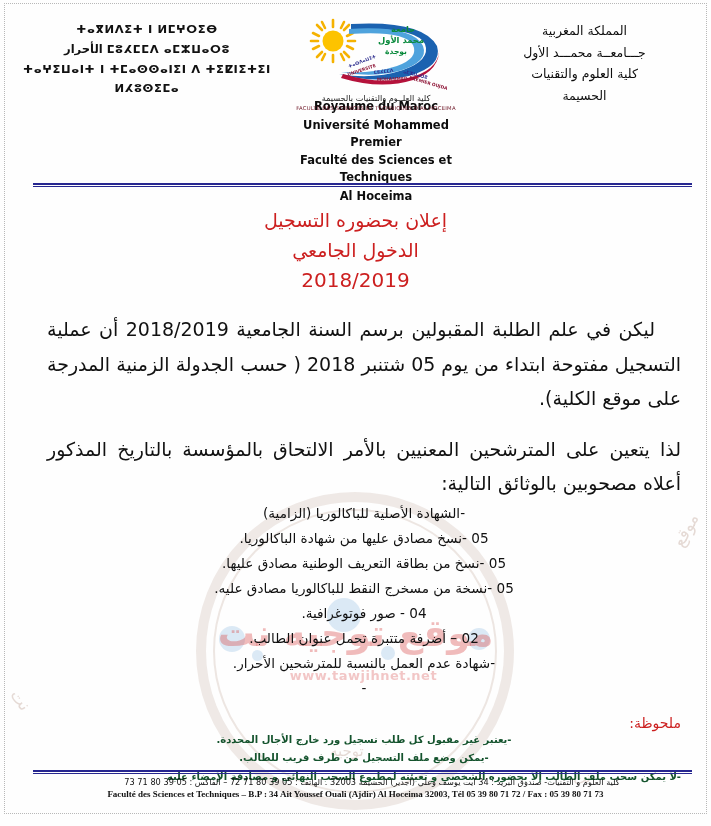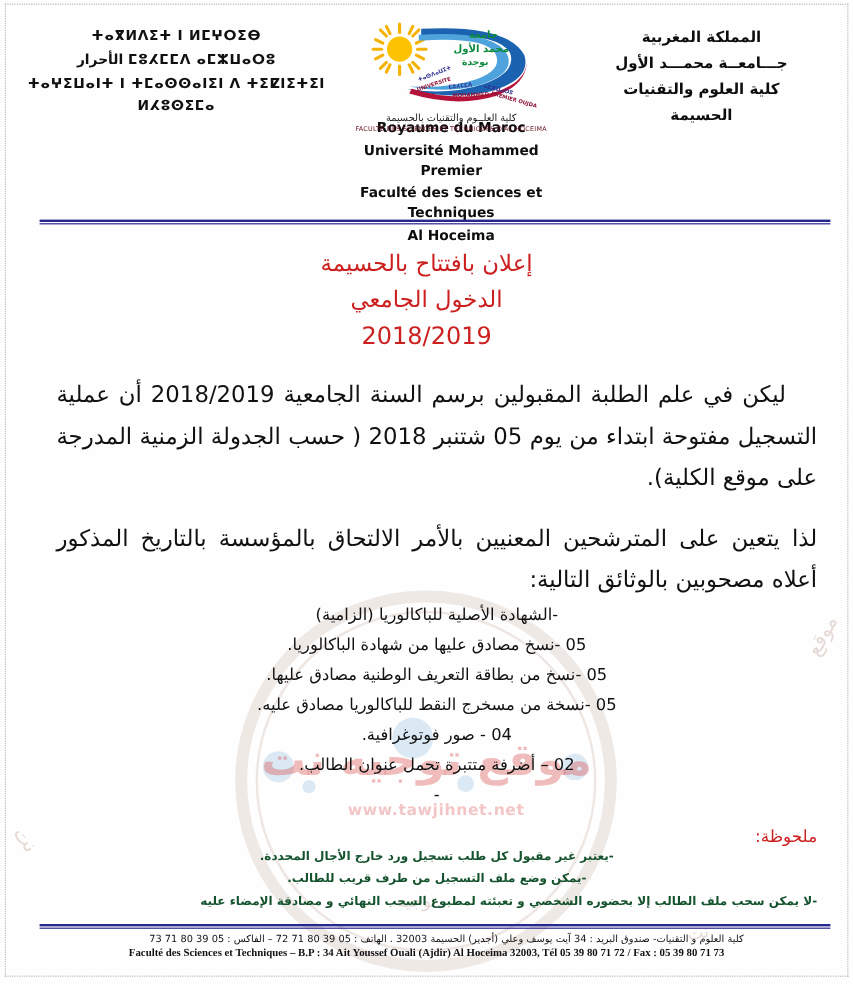--- a/index.html
+++ b/index.html
@@ -145,21 +145,20 @@
     letter-spacing: 0.6px;
     white-space: nowrap;
   }
 
   .arabic-hdr-line {
     font-family: "DejaVu Sans", sans-serif;
     font-size: 12.5px;
     color: #0d0d0d;
     line-height: 1.72;
     direction: rtl;
-    font-weight: bold;
   }
 
   
   .logo-wrap {
     width: 170px;
     height: 76px;
     margin: 0 auto;
     position: relative;
   }
   .logo-svg { display: block; }
@@ -411,40 +410,41 @@
         <div class="arabic-hdr-line">كلية العلوم والتقنيات</div>
         <div class="arabic-hdr-line">الحسيمة</div>
       </div>
 
     </div>
   </div>
 
   <div class="divider"></div>
 
   <div class="title-block">
-    <div class="title-ar">إعلان بافتتاح بالحسيمة</div>
+    <div class="title-ar">إعلان بحضوره التسجيل</div>
     <div class="title-ar">الدخول الجامعي</div>
     <div class="title-year">2018/2019</div>
   </div>
 
   <div class="body-block">
 
     <p class="para first">ليكن في علم الطلبة المقبولين برسم السنة الجامعية  2018/2019 أن عملية التسجيل مفتوحة ابتداء من يوم 05 شتنبر 2018 ( حسب الجدولة الزمنية المدرجة على موقع الكلية).</p>
 
     <div class="spacer-sm"></div>
 
     <p class="para">لذا يتعين على المترشحين المعنيين بالأمر الالتحاق بالمؤسسة بالتاريخ المذكور أعلاه مصحوبين بالوثائق التالية:</p>
 
     <ul class="doc-list">
       <li>-الشهادة الأصلية للباكالوريا  (الزامية)</li>
       <li>05 -نسخ مصادق عليها من شهادة الباكالوريا.</li>
       <li>05 -نسخ من بطاقة التعريف الوطنية مصادق عليها.</li>
       <li>05 -نسخة من مسخرج النقط للباكالوريا مصادق عليه.</li>
       <li>04 - صور فوتوغرافية.</li>
       <li>02 – أضرفة متتبرة تحمل عنوان الطالب.</li>
+      <li>-شهادة عدم العمل بالنسبة للمترشحين الأحرار.</li>
       <li>-</li>
     </ul>
 
     <div class="note-head">ملحوظة:</div>
 
     <ul class="note-list">
       <li>-يعتبر غير مقبول كل طلب تسجيل ورد خارج الأجال المحددة.</li>
       <li>-يمكن وضع ملف التسجيل من طرف قريب للطالب.</li>
       <li class="wrap">-لا يمكن سحب ملف الطالب إلا بحضوره الشخصي و تعبئته لمطبوع السحب النهائي و مصادقة الإمضاء عليه</li>
     </ul>

